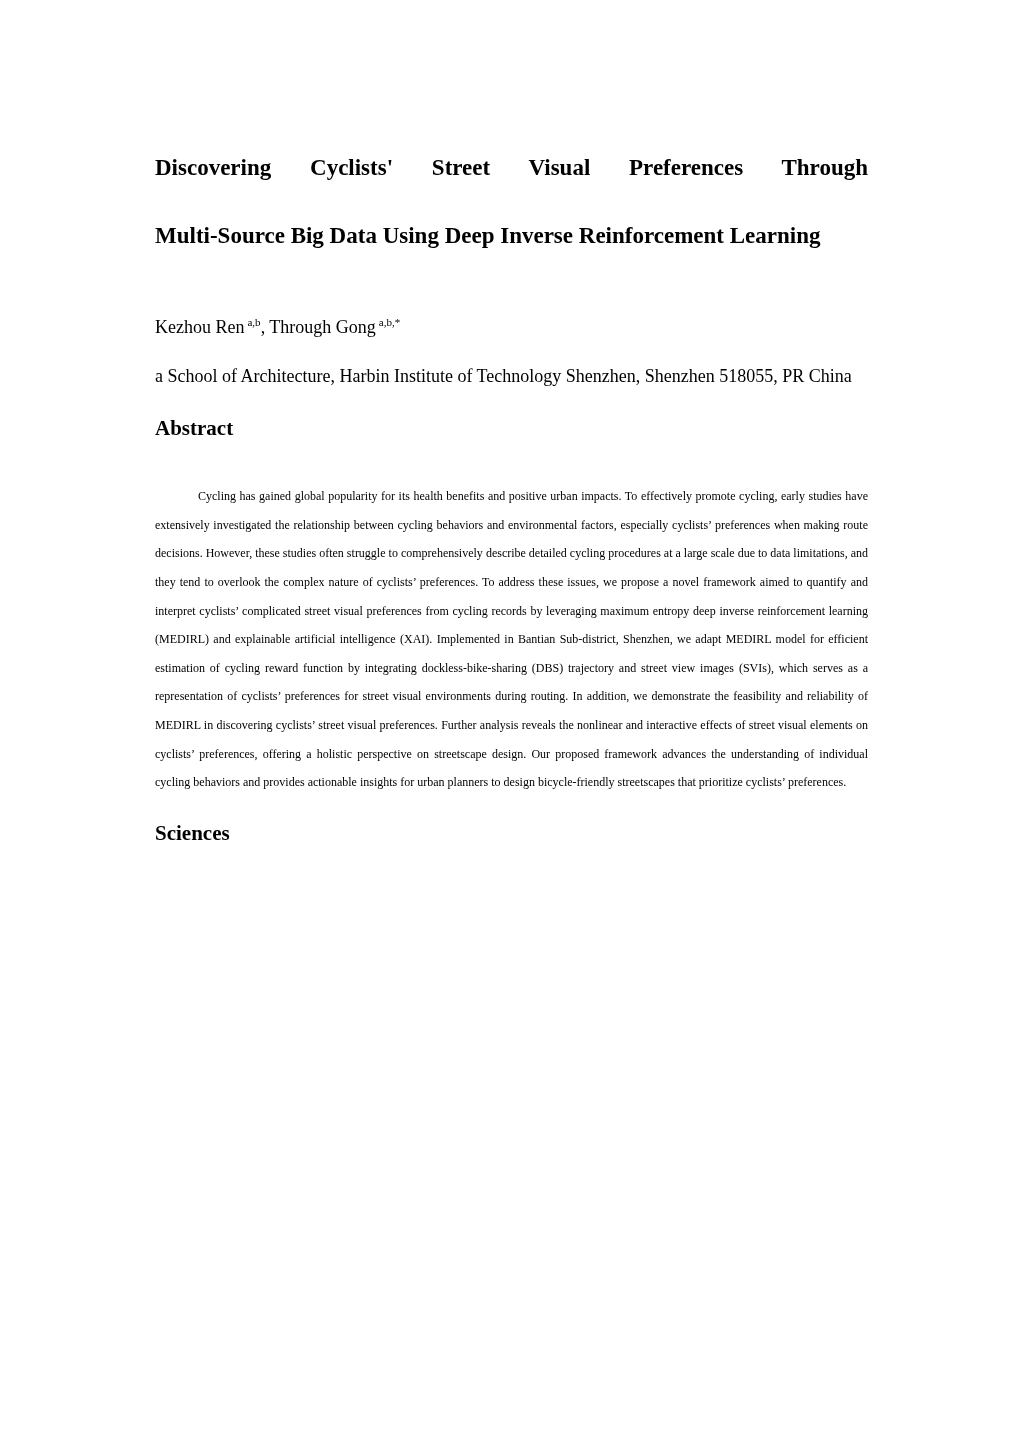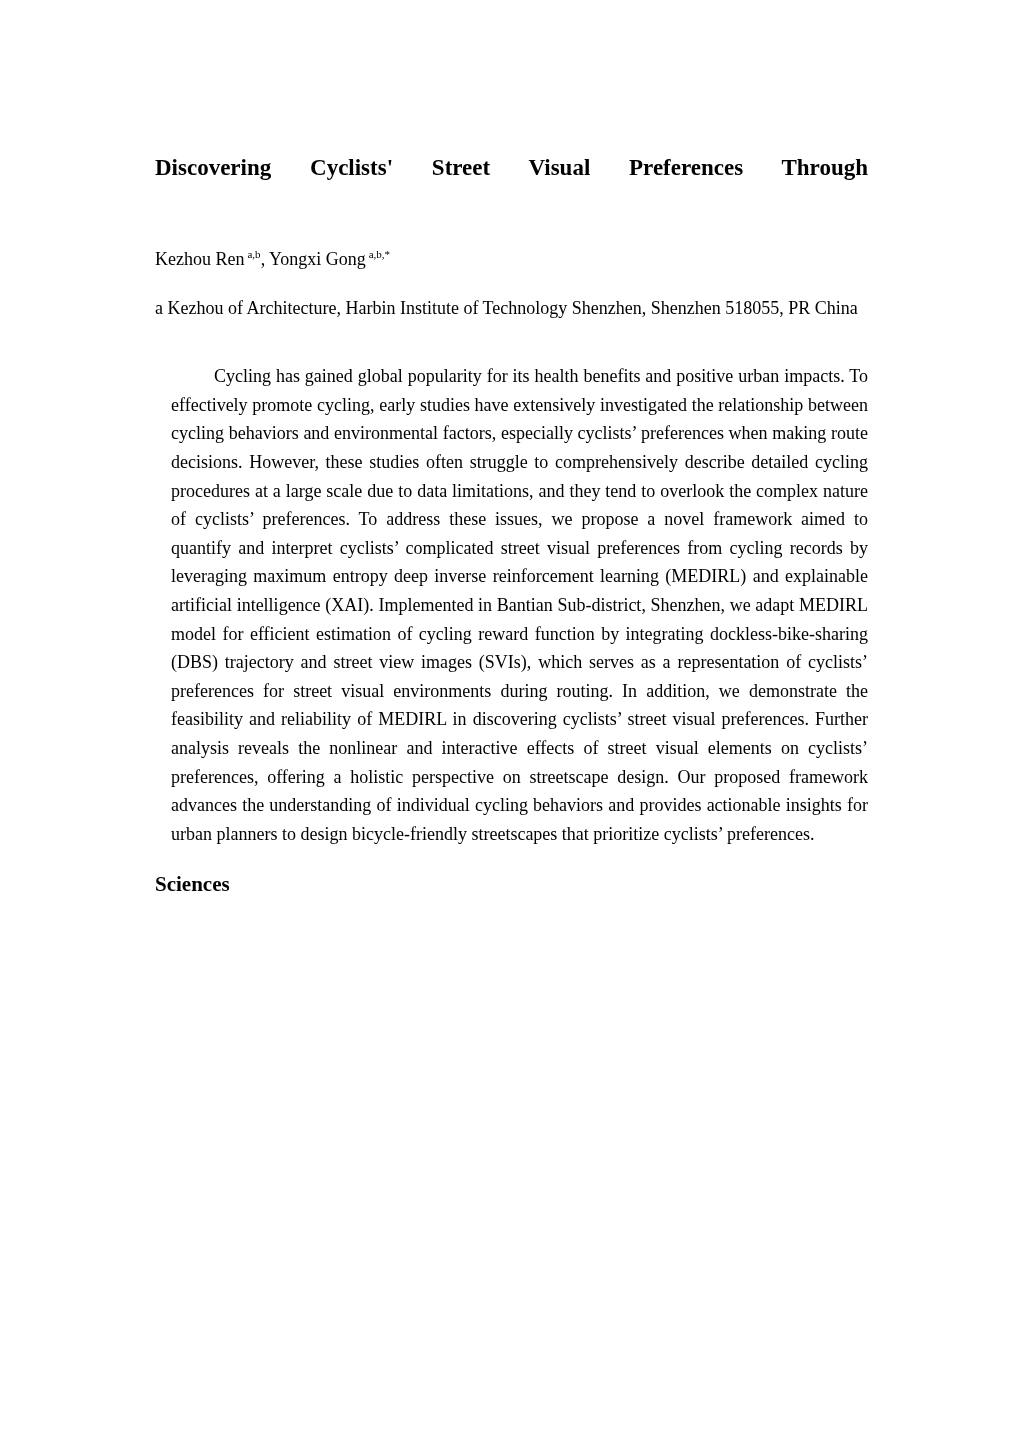--- a/index.html
+++ b/index.html
@@ -57,48 +57,50 @@
   .section-heading {
     margin: 0;
     font-size: 21px;
     font-weight: bold;
     line-height: 28px;
   }
   .abstract-heading {
     margin-top: 24px;
   }
   .abstract-text {
-    margin: 40px 0 0 16px;
-    font-size: 18px;
+    margin: 40px 0 0 0;
+    font-size: 12px;
     line-height: 28.6px;
     text-align: justify;
     text-indent: 43px;
   }
   .keywords-heading {
     margin-top: 22px;
   }
   .keywords-text {
     margin: 41px 0 0 0;
     font-size: 18px;
     line-height: 28.6px;
   }
 </style>
 </head>
 <body>
 
 <div class="page">
 
   <h1 class="title-line title-line-1">Discovering Cyclists' Street Visual Preferences Through</h1>
 
+  <h1 class="title-line title-line-2">Multi-Source Big Data Using Deep Inverse Reinforcement Learning</h1>
 
-  <p class="authors"><span>Kezhou Ren</span><sup>a,b</sup><span>, </span><span>Yongxi Gong</span><sup>a,b,*</sup></p>
+  <p class="authors"><span>Kezhou Ren</span><sup>a,b</sup><span>, </span><span>Through Gong</span><sup>a,b,*</sup></p>
 
   <div class="affiliations">
-    <p class="affiliation">a Kezhou of Architecture, Harbin Institute of Technology Shenzhen, Shenzhen 518055, PR China</p>
+    <p class="affiliation">a School of Architecture, Harbin Institute of Technology Shenzhen, Shenzhen 518055, PR China</p>
   </div>
 
+  <h2 class="section-heading abstract-heading">Abstract</h2>
 
   <p class="abstract-text">Cycling has gained global popularity for its health benefits and positive urban impacts. To effectively promote cycling, early studies have extensively investigated the relationship between cycling behaviors and environmental factors, especially cyclists’ preferences when making route decisions. However, these studies often struggle to comprehensively describe detailed cycling procedures at a large scale due to data limitations, and they tend to overlook the complex nature of cyclists’ preferences. To address these issues, we propose a novel framework aimed to quantify and interpret cyclists’ complicated street visual preferences from cycling records by leveraging maximum entropy deep inverse reinforcement learning (MEDIRL) and explainable artificial intelligence (XAI). Implemented in Bantian Sub-district, Shenzhen, we adapt MEDIRL model for efficient estimation of cycling reward function by integrating dockless-bike-sharing (DBS) trajectory and street view images (SVIs), which serves as a representation of cyclists’ preferences for street visual environments during routing. In addition, we demonstrate the feasibility and reliability of MEDIRL in discovering cyclists’ street visual preferences. Further analysis reveals the nonlinear and interactive effects of street visual elements on cyclists’ preferences, offering a holistic perspective on streetscape design. Our proposed framework advances the understanding of individual cycling behaviors and provides actionable insights for urban planners to design bicycle-friendly streetscapes that prioritize cyclists’ preferences.</p>
 
   <h2 class="section-heading keywords-heading">Sciences</h2>
 
 
 </div>
 
 </body></html>

